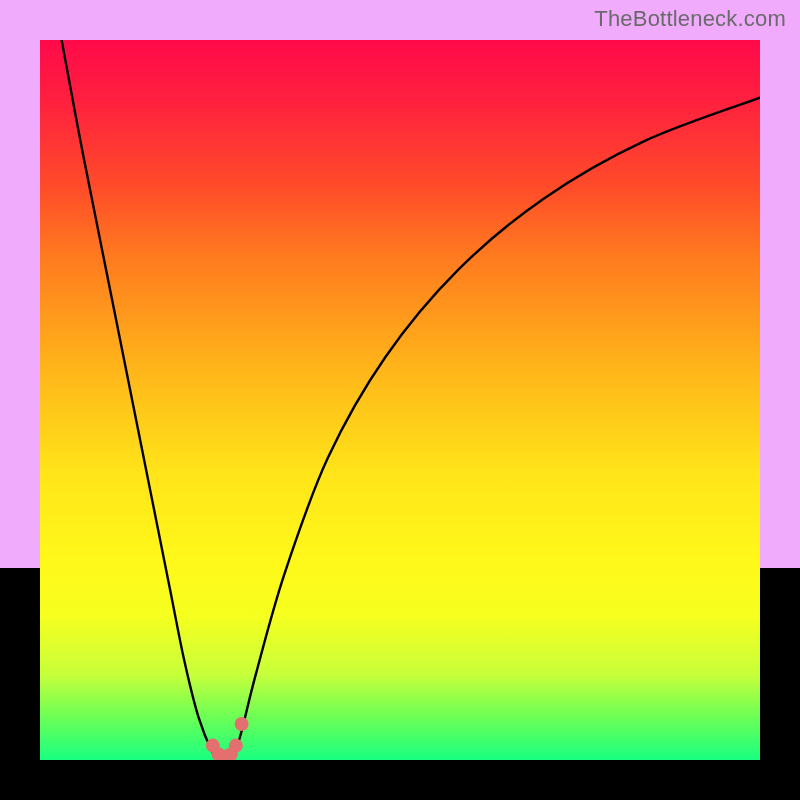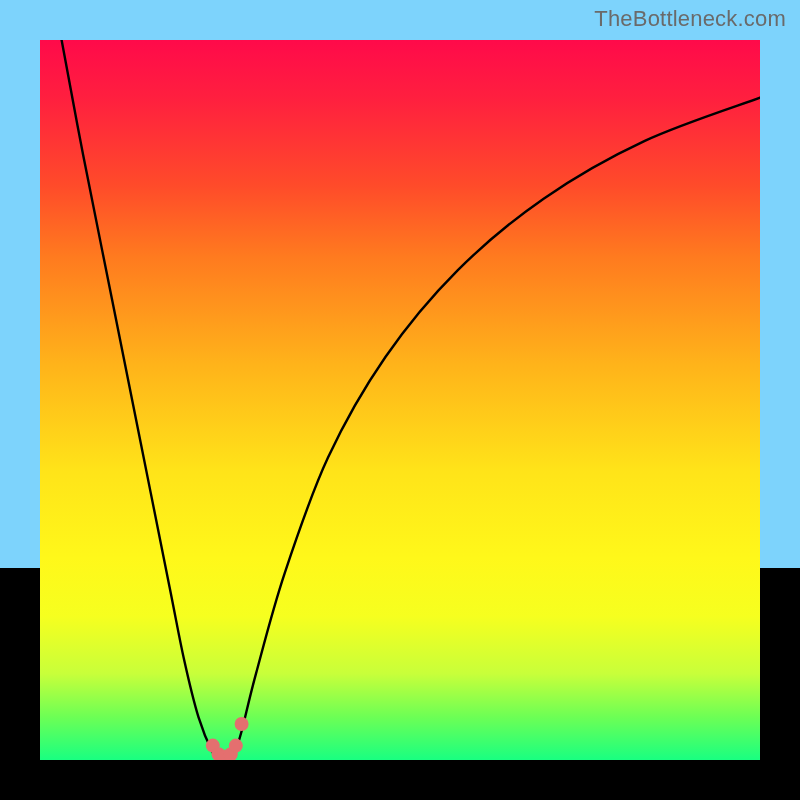--- a/index.html
+++ b/index.html
@@ -9,21 +9,21 @@
     height: 800px;
     background: #000;
     font-family: Arial, Helvetica, sans-serif;
   }
   .frame {
     position: absolute;
     top: 0;
     left: 0;
     width: 800px;
     height: 568px;
-    background: #7dd3fc;
+    background: #f0abfc;
   }
   .plot-area {
     position: absolute;
     top: 40px;
     left: 40px;
     width: 720px;
     height: 720px;
     overflow: hidden;
   }
   .gradient-bg {

